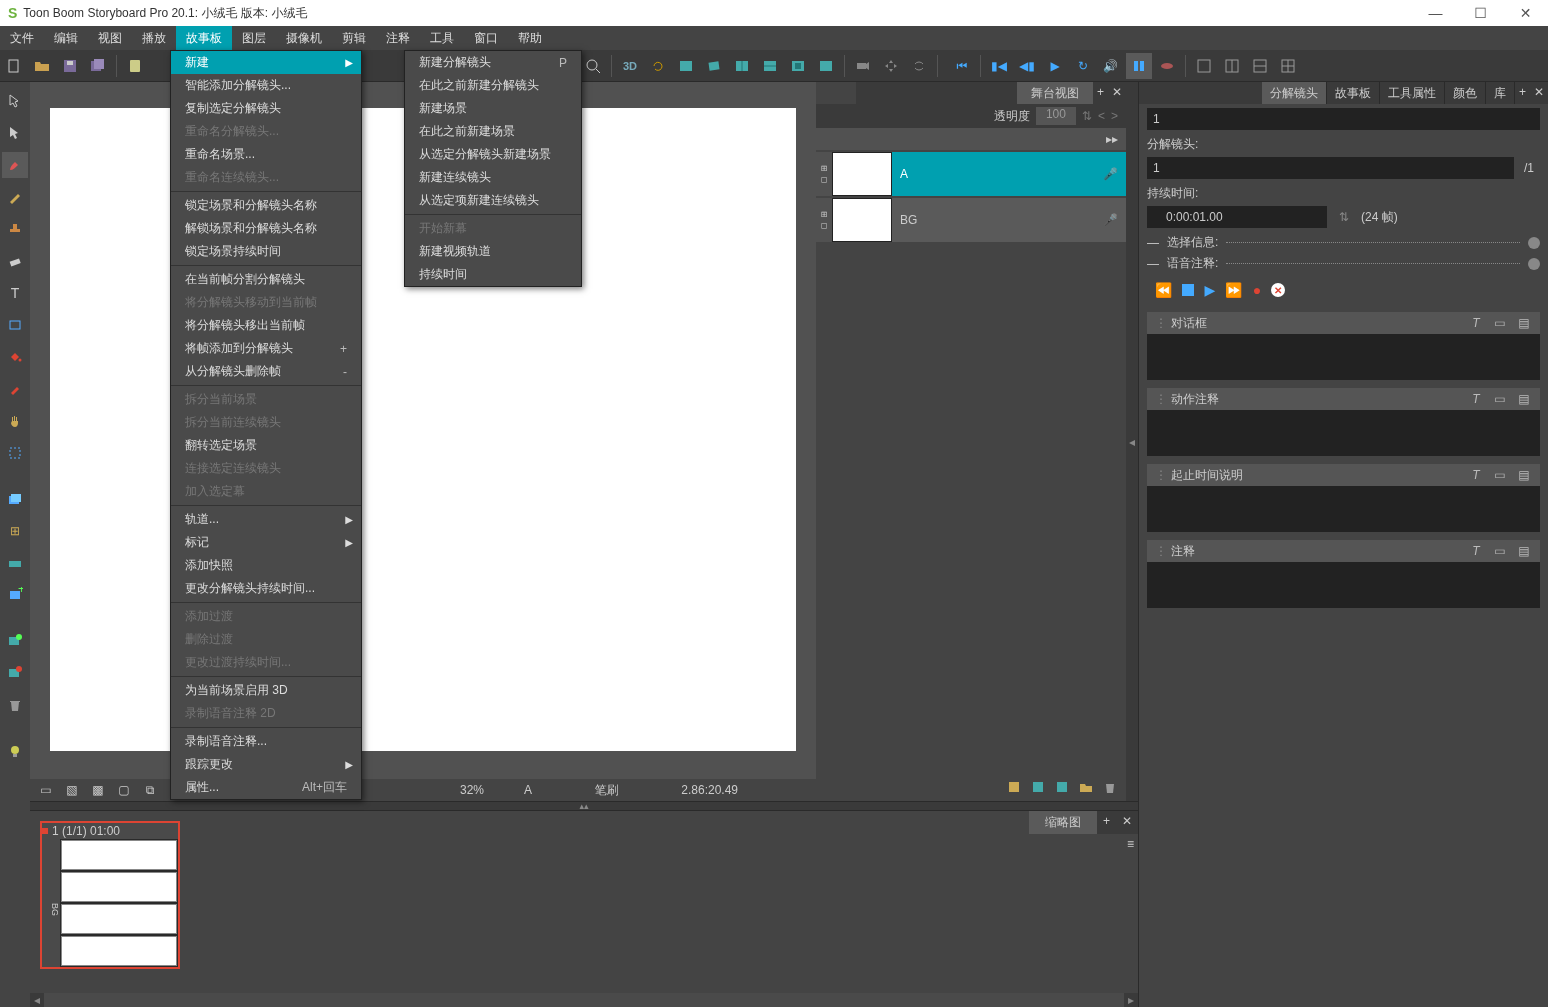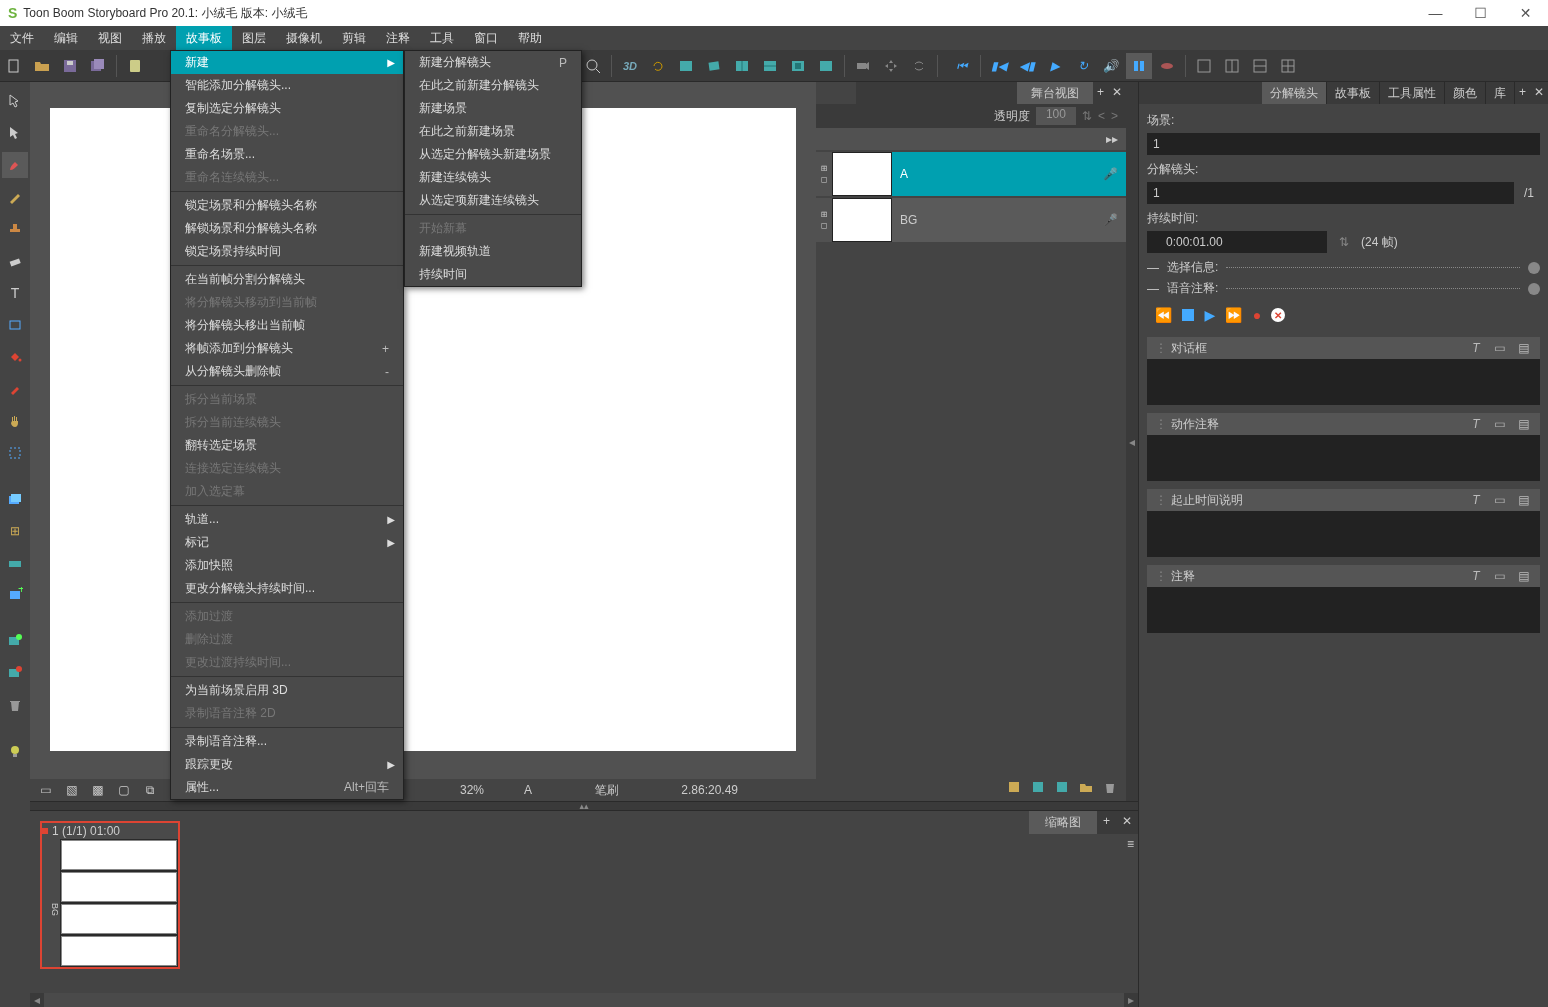--- a/index.html
+++ b/index.html
@@ -4,21 +4,21 @@
 <style>
 * { margin: 0; padding: 0; box-sizing: border-box; font-family: "Microsoft YaHei", Arial, sans-serif; font-size: 12px; }
 body { background: #3a3a3a; color: #ccc; overflow: hidden; width: 1548px; height: 1007px; }
 .titlebar { background: #fff; height: 26px; display: flex; align-items: center; padding: 0 8px; color: #333; position: relative; }
 .titlebar .app-icon { color: #6db33f; font-weight: bold; font-size: 14px; margin-right: 6px; }
 .titlebar .tctrls { position: absolute; right: 0; top: 0; display: flex; }
 .titlebar .tctrls div { width: 45px; height: 26px; display: flex; align-items: center; justify-content: center; color: #555; font-size: 14px; }
 .menubar { background: #444444; height: 24px; display: flex; align-items: center; }
 .menubar .mitem { padding: 0 10px; height: 24px; display: flex; align-items: center; color: #ddd; }
 .menubar .mitem.active { background: #00a0b0; color: #fff; }
-.toolbar-row { background: #3a3a3a; height: 32px; display: flex; align-items: center; border-bottom: 1px solid #2a2a2a; font-style: italic; }
+.toolbar-row { background: #3a3a3a; height: 32px; display: flex; align-items: center; border-bottom: 1px solid #2a2a2a; }
 .tbtn { width: 26px; height: 26px; display: flex; align-items: center; justify-content: center; color: #ccc; margin: 0 1px; }
 .tbsep { width: 1px; height: 22px; background: #555; margin: 0 4px; }
 .tool-strip { position: absolute; left: 0; top: 82px; width: 30px; bottom: 0; background: #444444; display: flex; flex-direction: column; align-items: center; gap: 6px; padding-top: 6px; }
 .tool-strip .tbtn { margin: 0; }
 .workspace { position: absolute; left: 30px; top: 82px; right: 0; bottom: 0; display: flex; }
 .center-col { flex: 1; display: flex; flex-direction: column; }
 .canvas-region { flex: 1; display: flex; position: relative; }
 .canvas-main { flex: 1; background: #515151; position: relative; }
 .canvas-white { position: absolute; left: 20px; top: 26px; right: 20px; bottom: 50px; background: #fff; }
 .status-strip { height: 22px; background: #444; display: flex; align-items: center; padding: 0 8px; gap: 10px; }
@@ -68,21 +68,21 @@
 .play-btn.stop { background: #4af; width: 12px; height: 12px; color: #4af; }
 .play-btn.rec { color: #d43; }
 .play-btn.x { color: #d43; background: #fff; border-radius: 50%; width: 14px; height: 14px; display: flex; align-items: center; justify-content: center; font-size: 10px; font-weight: bold; }
 .caption-sec { margin-top: 8px; }
 .cap-head { height: 22px; background: #555; display: flex; align-items: center; padding: 0 8px; gap: 8px; }
 .cap-head .dots { width: 8px; color: #888; }
 .cap-head .lbl { flex: 1; }
 .cap-head .ico { width: 16px; text-align: center; color: #bbb; }
 .cap-body { height: 46px; background: #222; }
 .dropdown { position: absolute; background: #4a4a4a; border: 1px solid #222; box-shadow: 2px 2px 6px rgba(0,0,0,0.5); z-index: 100; }
-.dropdown.main { left: 170px; top: 50px; width: 234px; }
+.dropdown.main { left: 170px; top: 50px; width: 192px; }
 .dropdown.sub { left: 404px; top: 50px; width: 178px; }
 .ditem { height: 23px; display: flex; align-items: center; padding: 0 14px; color: #ddd; position: relative; }
 .ditem.highlight { background: #00a0b0; color: #fff; }
 .ditem.disabled { color: #777; }
 .ditem .arrow { position: absolute; right: 8px; font-size: 10px; }
 .ditem .short { position: absolute; right: 14px; color: #bbb; }
 .dsep { height: 1px; background: #333; margin: 2px 0; }
 svg { width: 16px; height: 16px; }
 </style>
 </head>
@@ -489,21 +489,20 @@
     <div class="right-tabs" id="right-tabs">
         <div class="tab active">分解镜头</div>
         <div class="tab">故事板</div>
         <div class="tab">工具属性</div>
         <div class="tab">颜色</div>
         <div class="tab">库</div>
         <div class="tctrl">+</div>
         <div class="tctrl">✕</div>
       </div>
     <div class="panel-section">
-      <div class="panel-label">场景:</div>
       <div class="field">
           <input class="input-dark" value="1" style="">
         </div>
       <div class="panel-label">分解镜头:</div>
       <div class="field">
         <input class="input-dark" value="1" style="">
         <div class="frac-box">/1</div>
       </div>
       <div class="panel-label">持续时间:</div>
       <div class="field" style="align-items:center;gap:12px">

